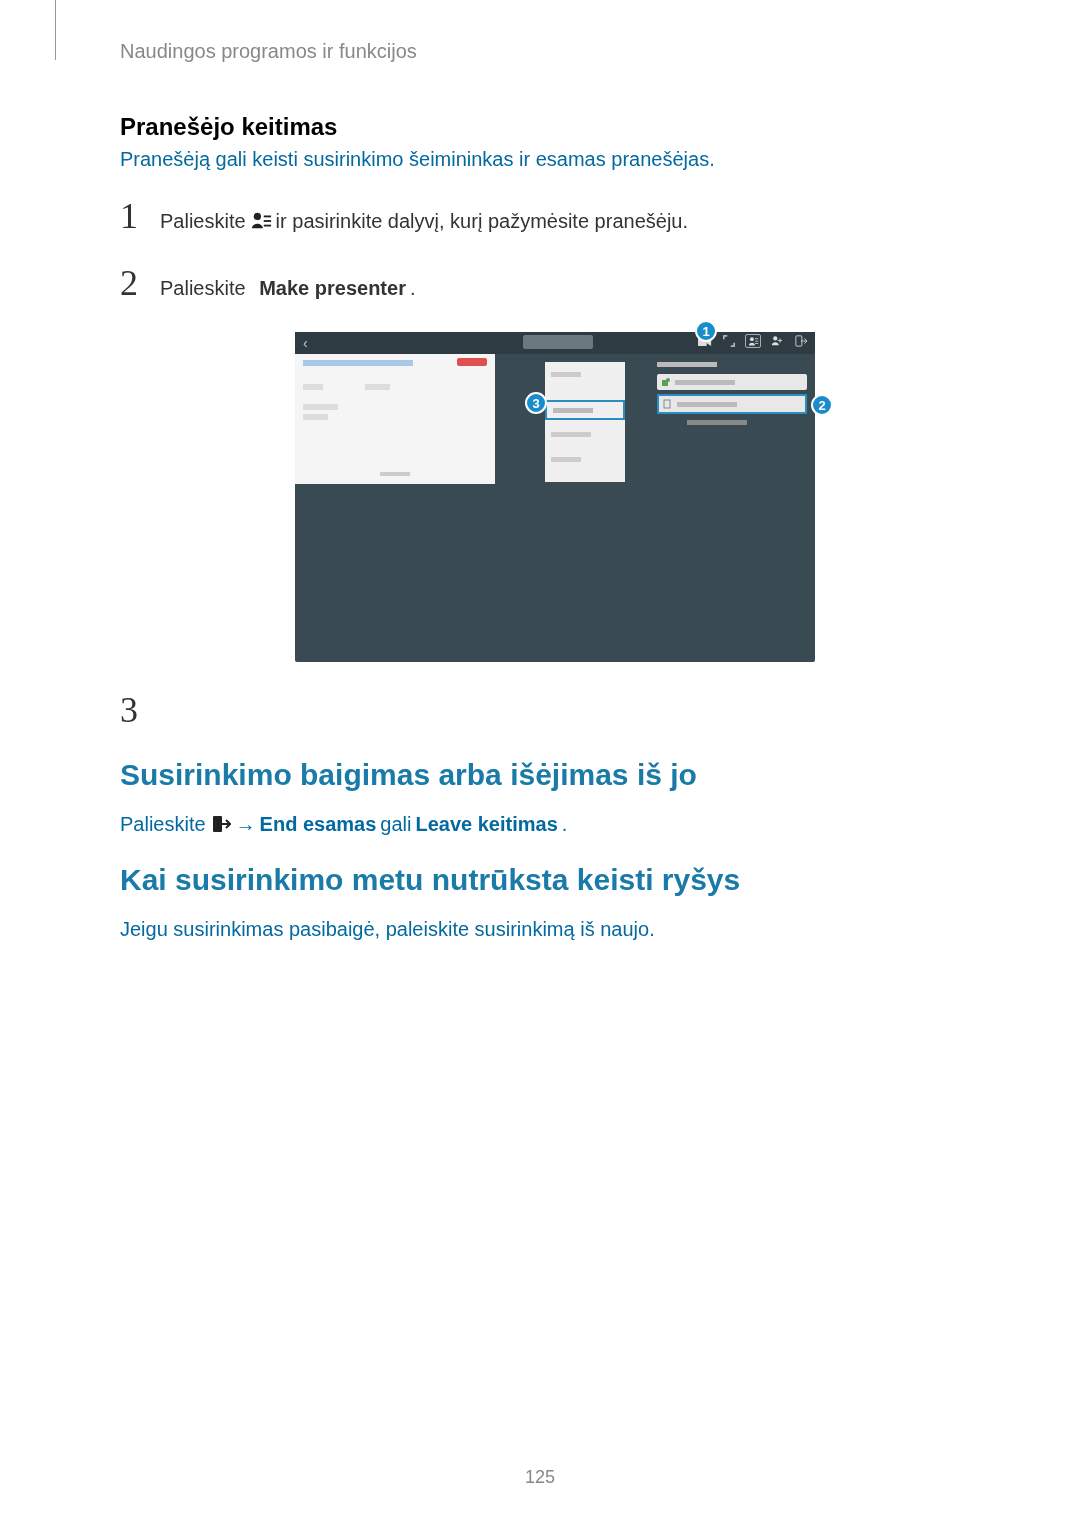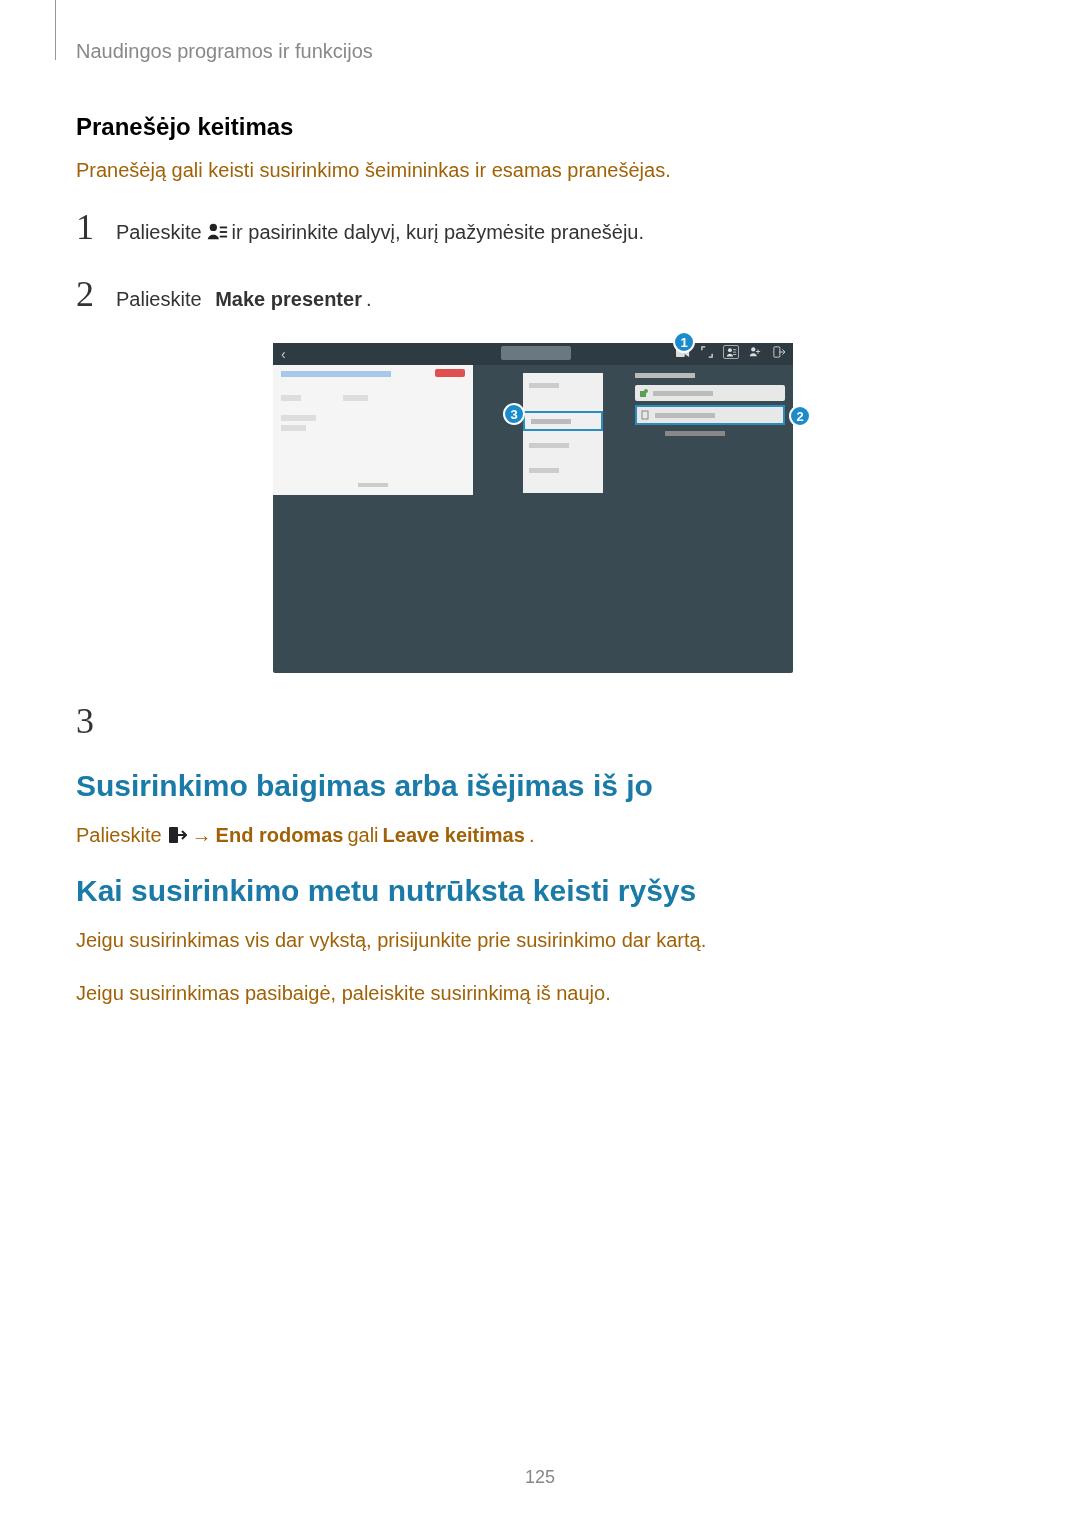--- a/index.html
+++ b/index.html
@@ -13,36 +13,36 @@
   }
   .left-margin-line {
     position: absolute;
     left: 55px;
     top: 0;
     width: 1px;
     height: 60px;
     background: #999;
   }
   .content {
-    padding: 40px 90px 0 76px;
+    padding: 40px 90px 0 120px;
   }
   .header-text {
     color: #888;
     font-size: 20px;
     margin-bottom: 50px;
   }
   .subheading {
     font-weight: bold;
     font-size: 24px;
     color: #000;
-    margin-bottom: 15px;
+    margin-bottom: 4px;
   }
   .body-text {
     font-size: 20px;
-    color: #a16207;
+    color: #0369a1;
     margin-bottom: 25px;
     line-height: 1.4;
   }
   .step-row {
     display: flex;
     align-items: baseline;
     margin-bottom: 30px;
   }
   .step-num {
     font-family: Georgia, 'Times New Roman', serif;
@@ -342,25 +342,24 @@
   <div class="section-title">Susirinkimo baigimas arba išėjimas iš jo</div>
   <div class="body-text" style="display:flex;align-items:center;flex-wrap:wrap;gap:4px;">
     <span>Palieskite</span>
     <span class="inline-icon">
       <svg viewBox="0 0 20 20" width="20" height="20" fill="#222">
         <rect x="2" y="2" width="9" height="16" rx="1"></rect>
         <path d="M11 10h7M15 6l4 4-4 4" fill="none" stroke="#222" stroke-width="2"></path>
       </svg>
     </span>
     <span>→</span>
-    <b>End rodomas</b>
+    <b>End esamas</b>
     <span>gali</span>
     <b>Leave keitimas</b>
       <span>.</span>
   </div>
 
   <div class="section-title">Kai susirinkimo metu nutrūksta keisti ryšys</div>
-  <div class="body-text">Jeigu susirinkimas vis dar vykstą, prisijunkite prie susirinkimo dar kartą.</div>
   <div class="body-text">Jeigu susirinkimas pasibaigė, paleiskite susirinkimą iš naujo.</div>
 
 </div>
 
 <div class="page-number">125</div>
 
 </body></html>

